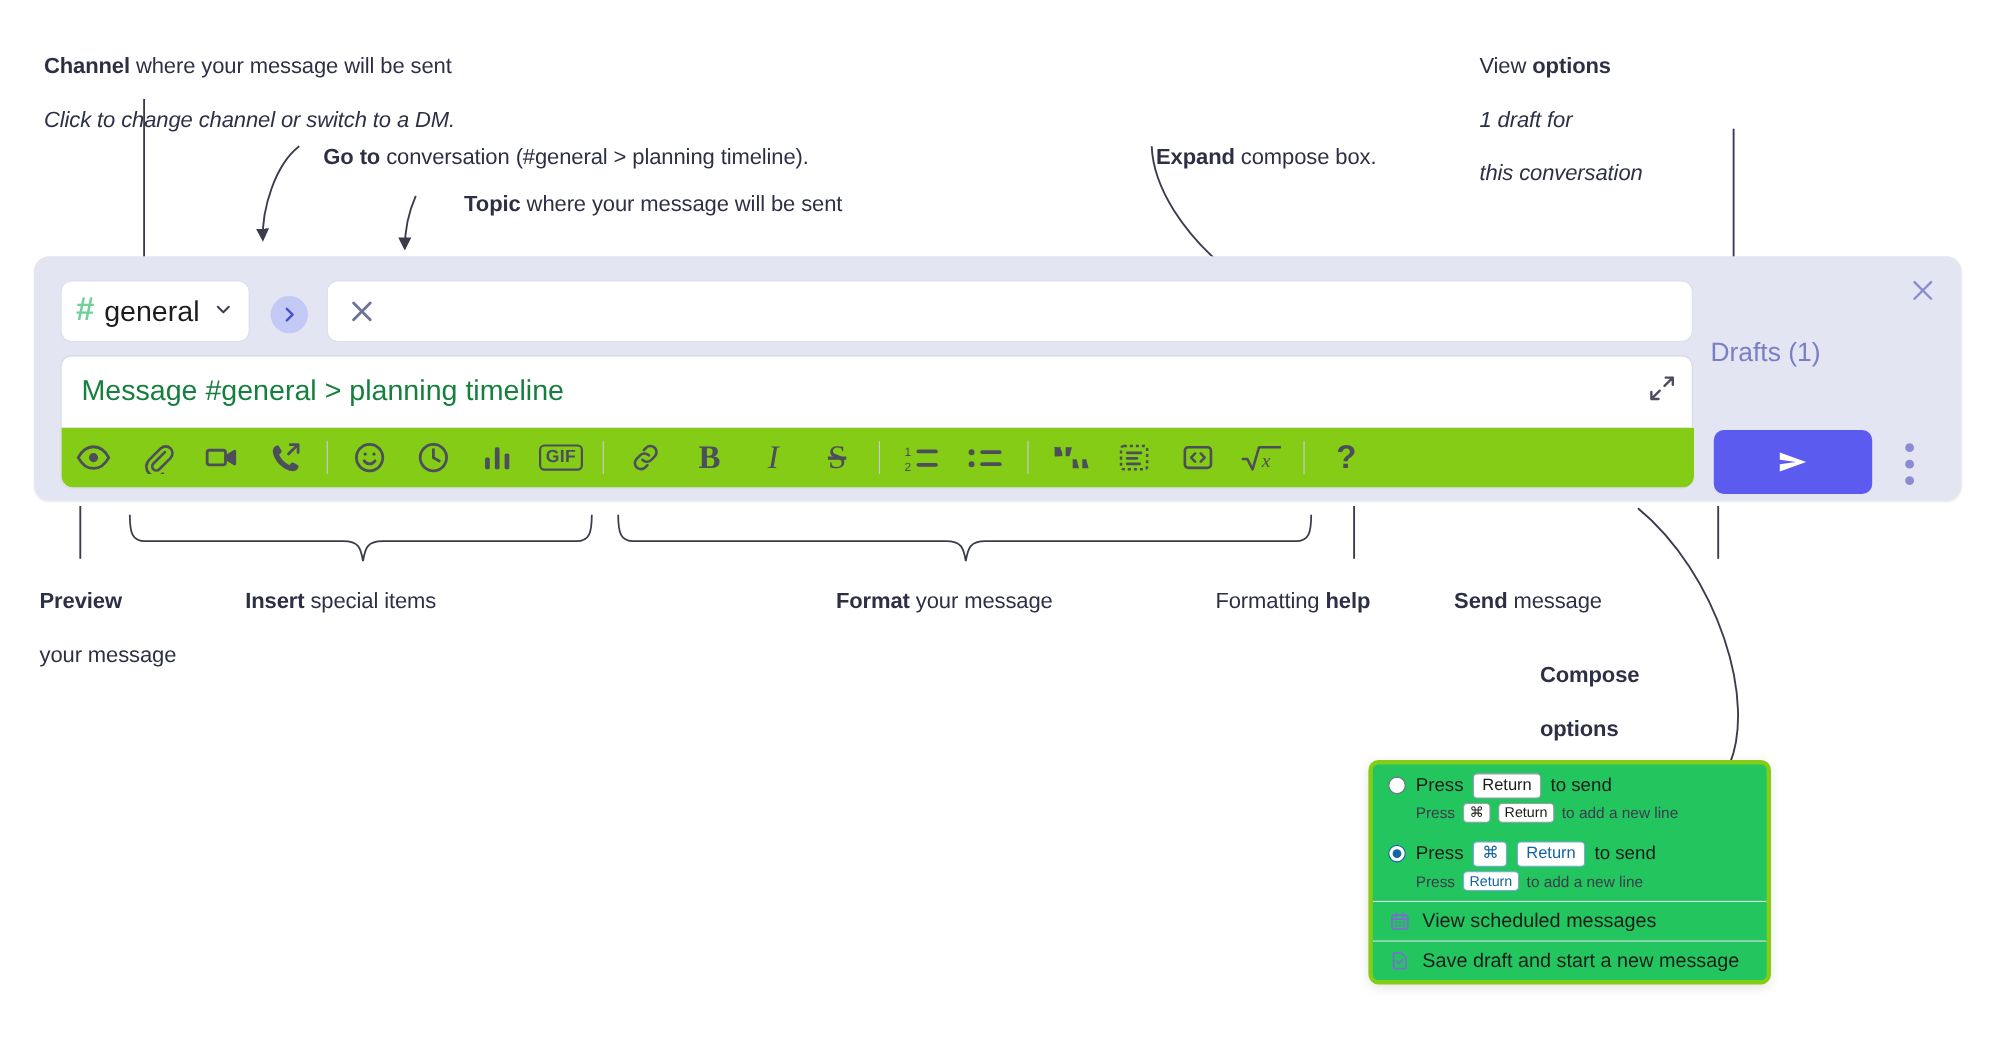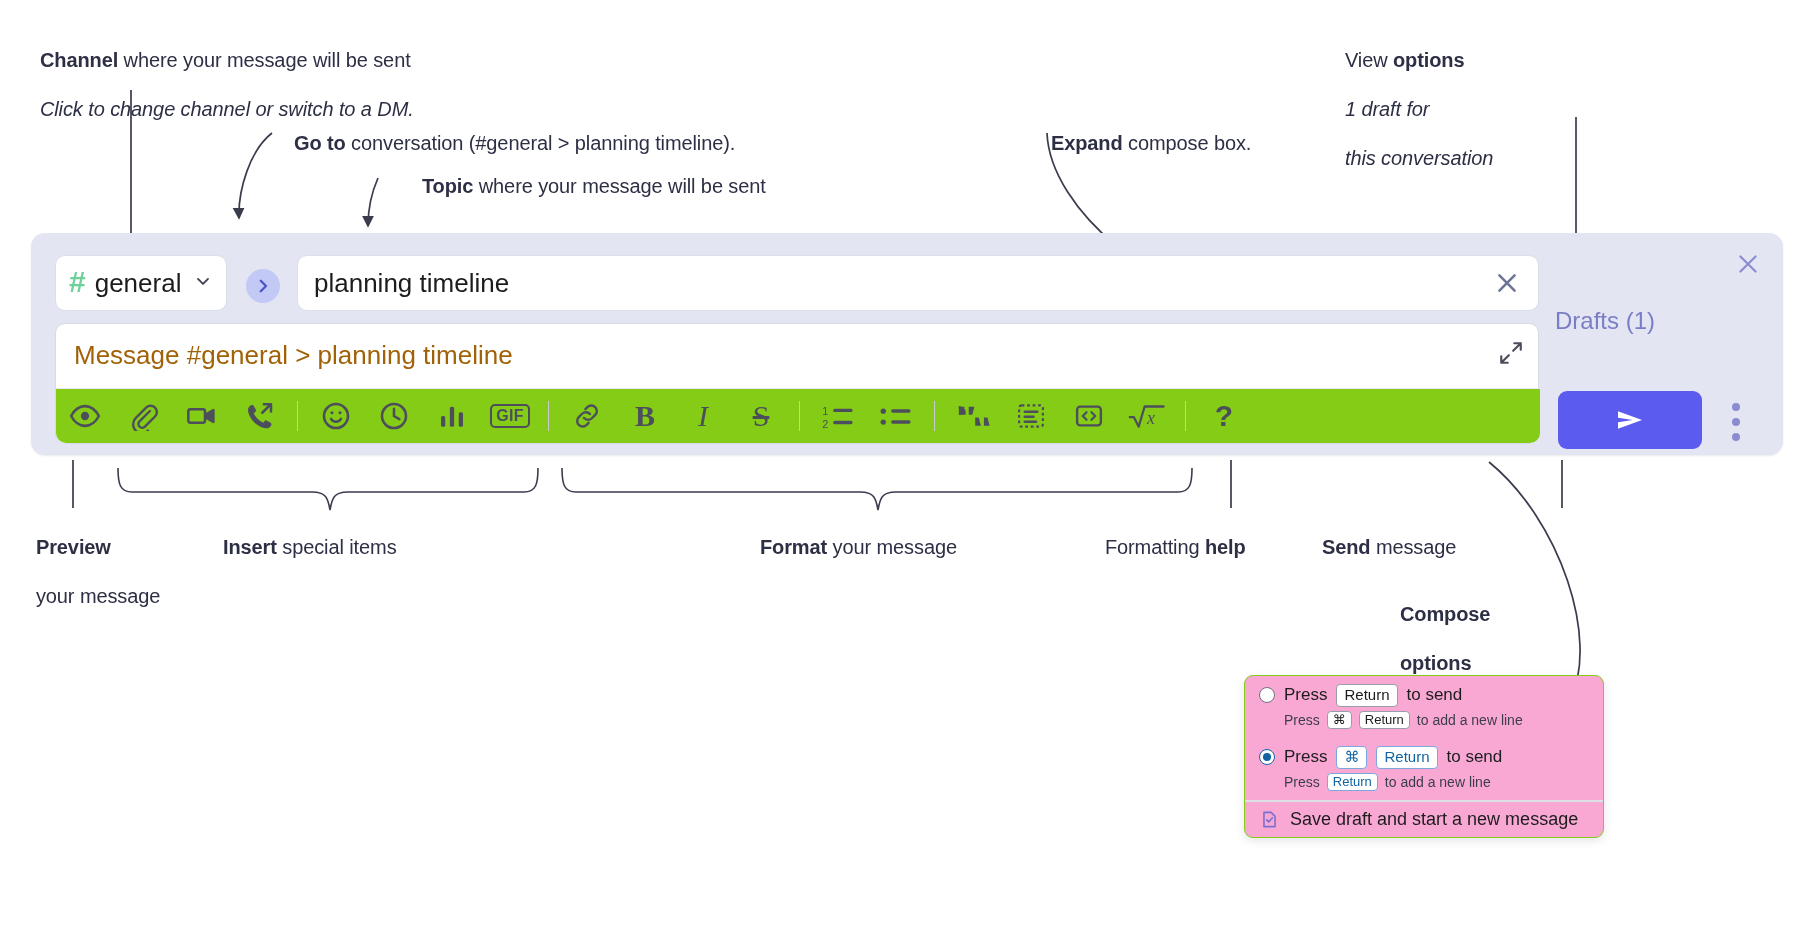--- a/index.html
+++ b/index.html
@@ -64,21 +64,21 @@
   }
   .topicval{font-size:26px;color:#1d1c1d;flex:1;}
   .topicclear{width:30px;height:30px;cursor:pointer;display:flex;align-items:center;justify-content:center;}
 
   
   .msgbox{
     position:absolute;left:12px;top:79px;width:1484px;height:121px;
     background:#ffffff;border:1px solid #d7d9e6;border-radius:10px;box-sizing:border-box;
   }
   .msgplaceholder{
-    position:absolute;left:18px;top:16px;font-size:26px;color:#a16207;
+    position:absolute;left:18px;top:16px;font-size:26px;color:#15803d;
   }
   .expandbtn{
     position:absolute;right:10px;top:12px;width:34px;height:34px;cursor:pointer;
     display:flex;align-items:center;justify-content:center;
   }
 
   
   .toolbar{
     position:absolute;left:0;bottom:0;width:1484px;height:54px;
     background:#84cc16;border-top:1px solid #e5e6ee;
@@ -113,22 +113,22 @@
   .draftslink{
     position:absolute;left:1524px;top:74px;font-size:24px;color:#7a7ec4;cursor:pointer;
   }
   .panelclose{
     position:absolute;right:18px;top:14px;width:34px;height:34px;cursor:pointer;
     display:flex;align-items:center;justify-content:center;
   }
 
   
   #options-menu{
-    position:absolute;left:1244px;top:675px;width:358px;
-    background:#f9a8d4;border:1px solid #84cc16;border-radius:9px;
+    position:absolute;left:1244px;top:691px;width:358px;
+    background:#22c55e;border:4px solid #84cc16;border-radius:9px;
     box-shadow:0 3px 10px rgba(0,0,0,.10);
     font-size:17px;color:#1d1c1d;overflow:hidden;
   }
   .radio-row{display:flex;align-items:center;gap:9px;padding:8px 14px 2px 14px;}
   .radio{
     width:16px;height:16px;border-radius:50%;border:1.8px solid #6f7080;box-sizing:border-box;
     flex:0 0 auto;background:#fff;
   }
   .radio.on{border-color:#1264a3;background:#fff;position:relative;}
   .radio.on::after{
@@ -271,21 +271,20 @@
       </span>
     </div>
 
     <div class="gobtn">
       <svg width="18" height="18" viewBox="0 0 24 24" fill="none" stroke="#4a54c9" stroke-width="3" stroke-linecap="round" stroke-linejoin="round">
           <path d="M9 5 L16 12 L9 19"></path>
         </svg>
     </div>
 
     <div class="topicfield">
-      <span class="topicval">planning timeline</span>
       <span class="topicclear">
         <svg width="28" height="28" viewBox="0 0 24 24" fill="none" stroke="#6e7495" stroke-width="2.2" stroke-linecap="round">
             <path d="M5.5 5.5 L18.5 18.5 M18.5 5.5 L5.5 18.5"></path>
           </svg>
       </span>
     </div>
 
     <div class="msgbox">
       <div class="msgplaceholder">Message #general &gt; planning timeline</div>
       <div class="expandbtn">
@@ -466,20 +465,37 @@
   </div>
   <div class="sub-row">
     <span>Press</span>
     <span class="key blue">Return</span>
     <span>to add a new line</span>
   </div>
 
   <div class="mdiv"></div>
 
 
+  <div class="mitem">
+    <span class="micon">
+      <svg width="19" height="19" viewBox="0 0 24 24" fill="none" stroke="#7a6fd0" stroke-width="2" stroke-linecap="round">
+        <rect x="3" y="5" width="18" height="16" rx="2.5"></rect>
+        <path d="M3 9.5 L21 9.5 M8 3 L8 6.5 M16 3 L16 6.5"></path>
+        <g fill="#7a6fd0" stroke="none">
+          <rect x="6.5" y="12" width="2.4" height="2.4"></rect>
+            <rect x="10.8" y="12" width="2.4" height="2.4"></rect>
+            <rect x="15.1" y="12" width="2.4" height="2.4"></rect>
+          <rect x="6.5" y="16.2" width="2.4" height="2.4"></rect>
+            <rect x="10.8" y="16.2" width="2.4" height="2.4"></rect>
+            <rect x="15.1" y="16.2" width="2.4" height="2.4"></rect>
+        </g>
+      </svg>
+    </span>
+    <span>View scheduled messages</span>
+  </div>
 
   <div class="mdiv"></div>
 
   <div class="mitem">
     <span class="micon">
       <svg width="19" height="19" viewBox="0 0 24 24" fill="none" stroke="#7a6fd0" stroke-width="2" stroke-linecap="round" stroke-linejoin="round">
         <path d="M5 3 L14 3 L19 8 L19 21 L5 21 Z"></path>
         <path d="M8.5 12.5 L11 15 L15.5 10"></path>
       </svg>
     </span>

